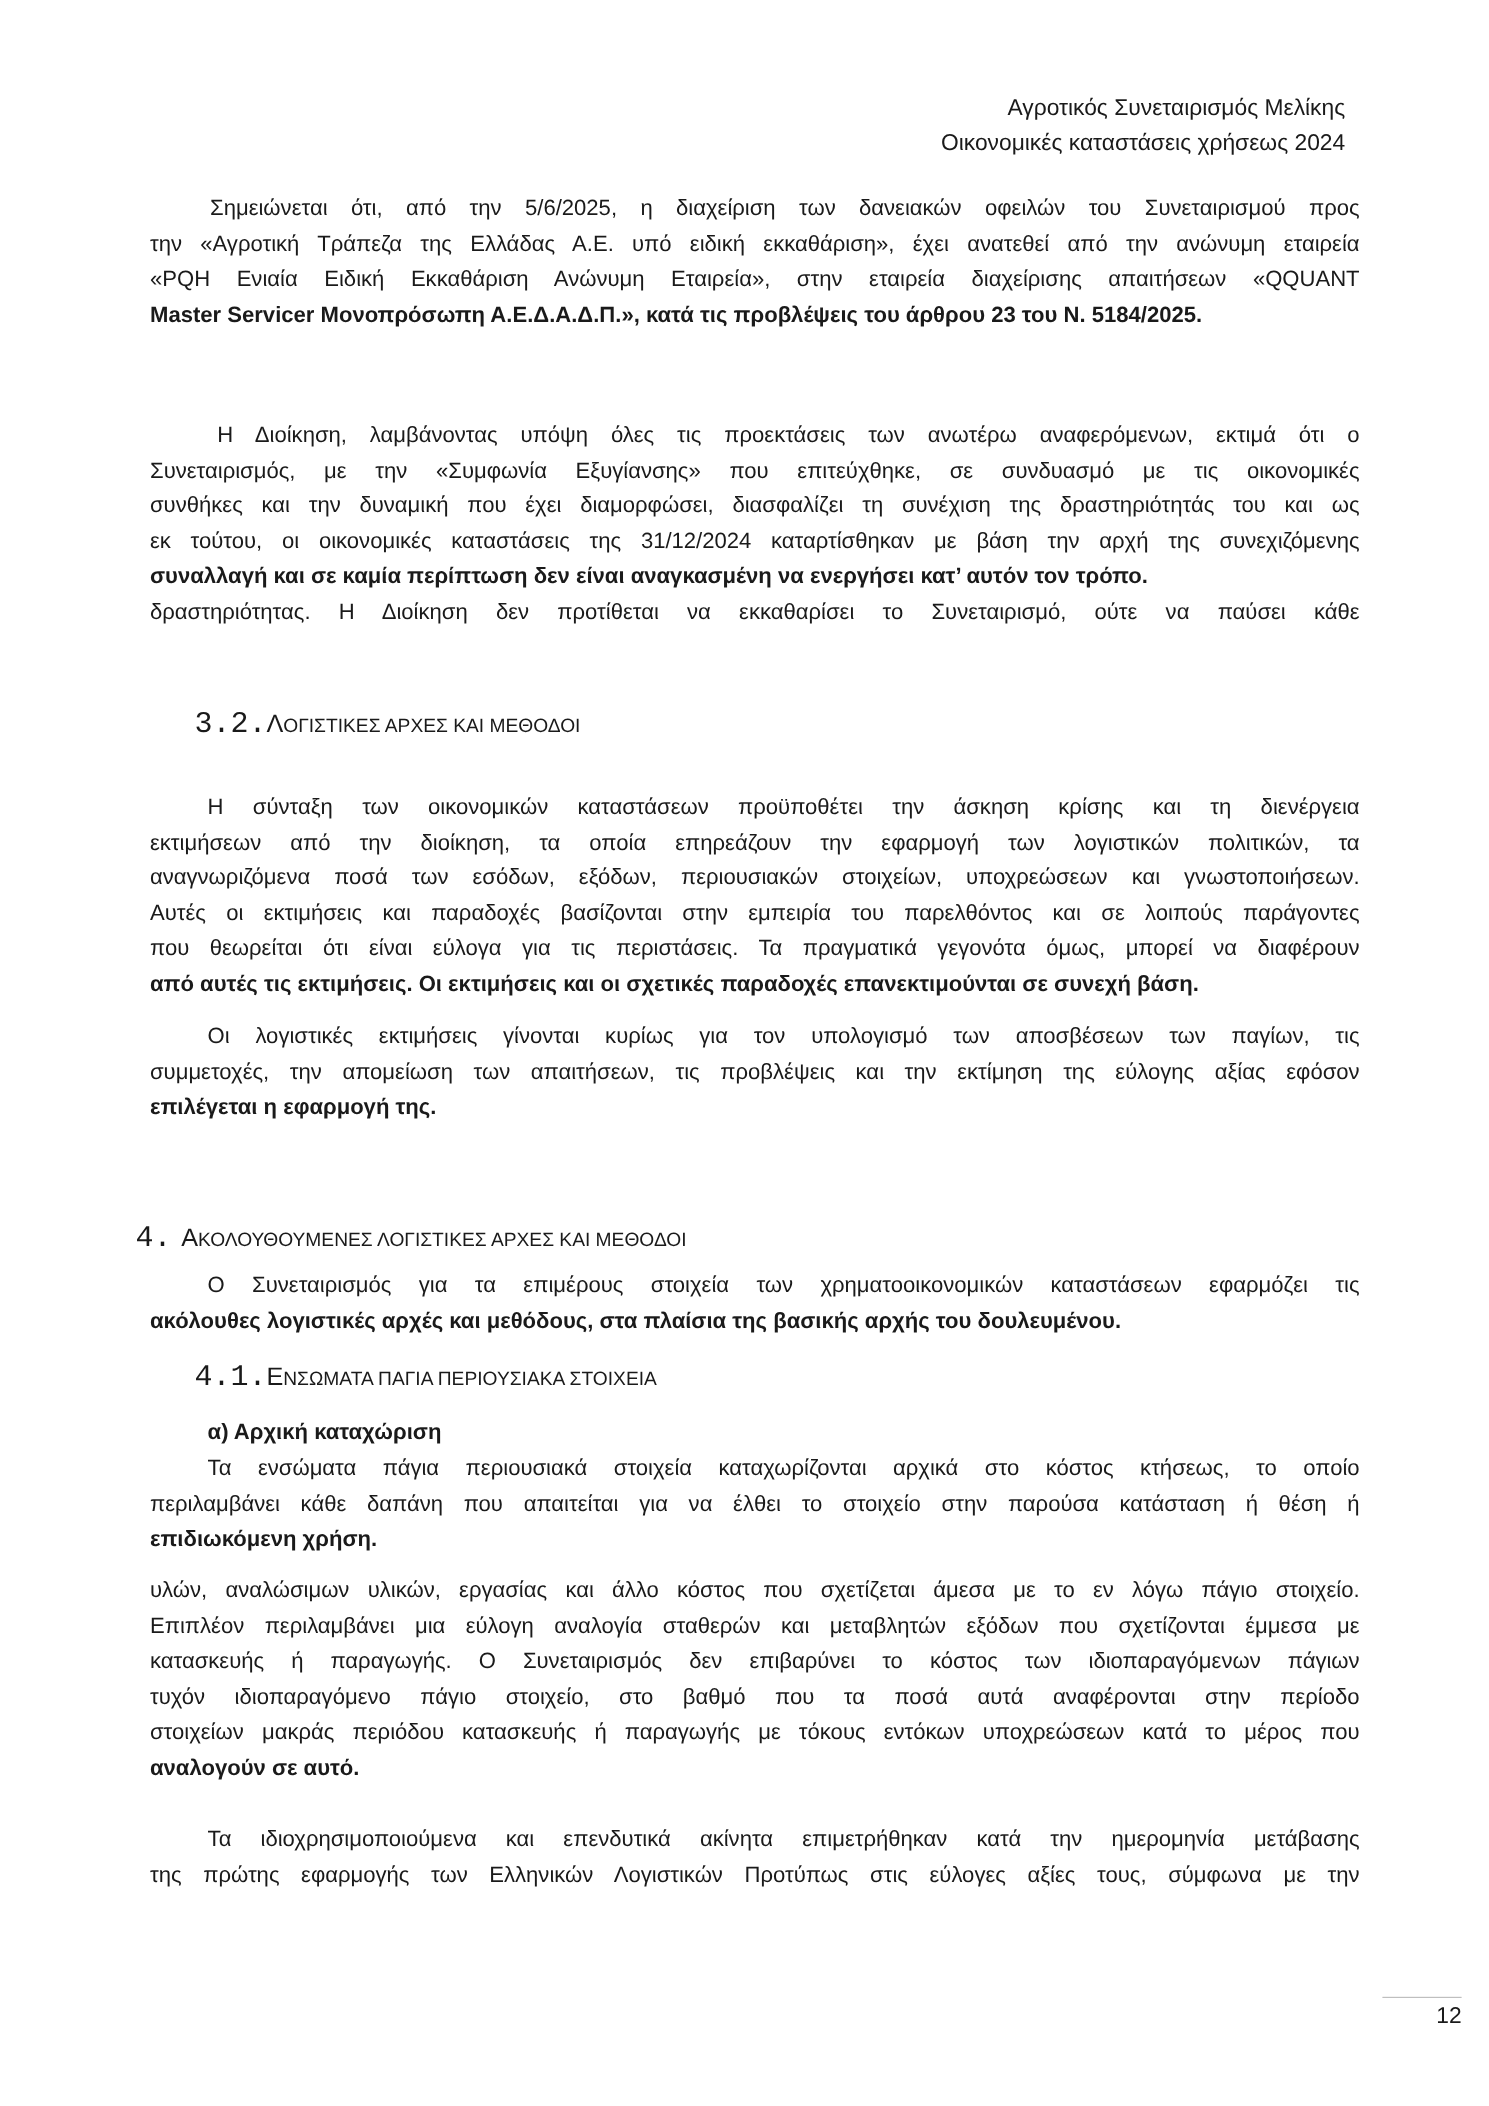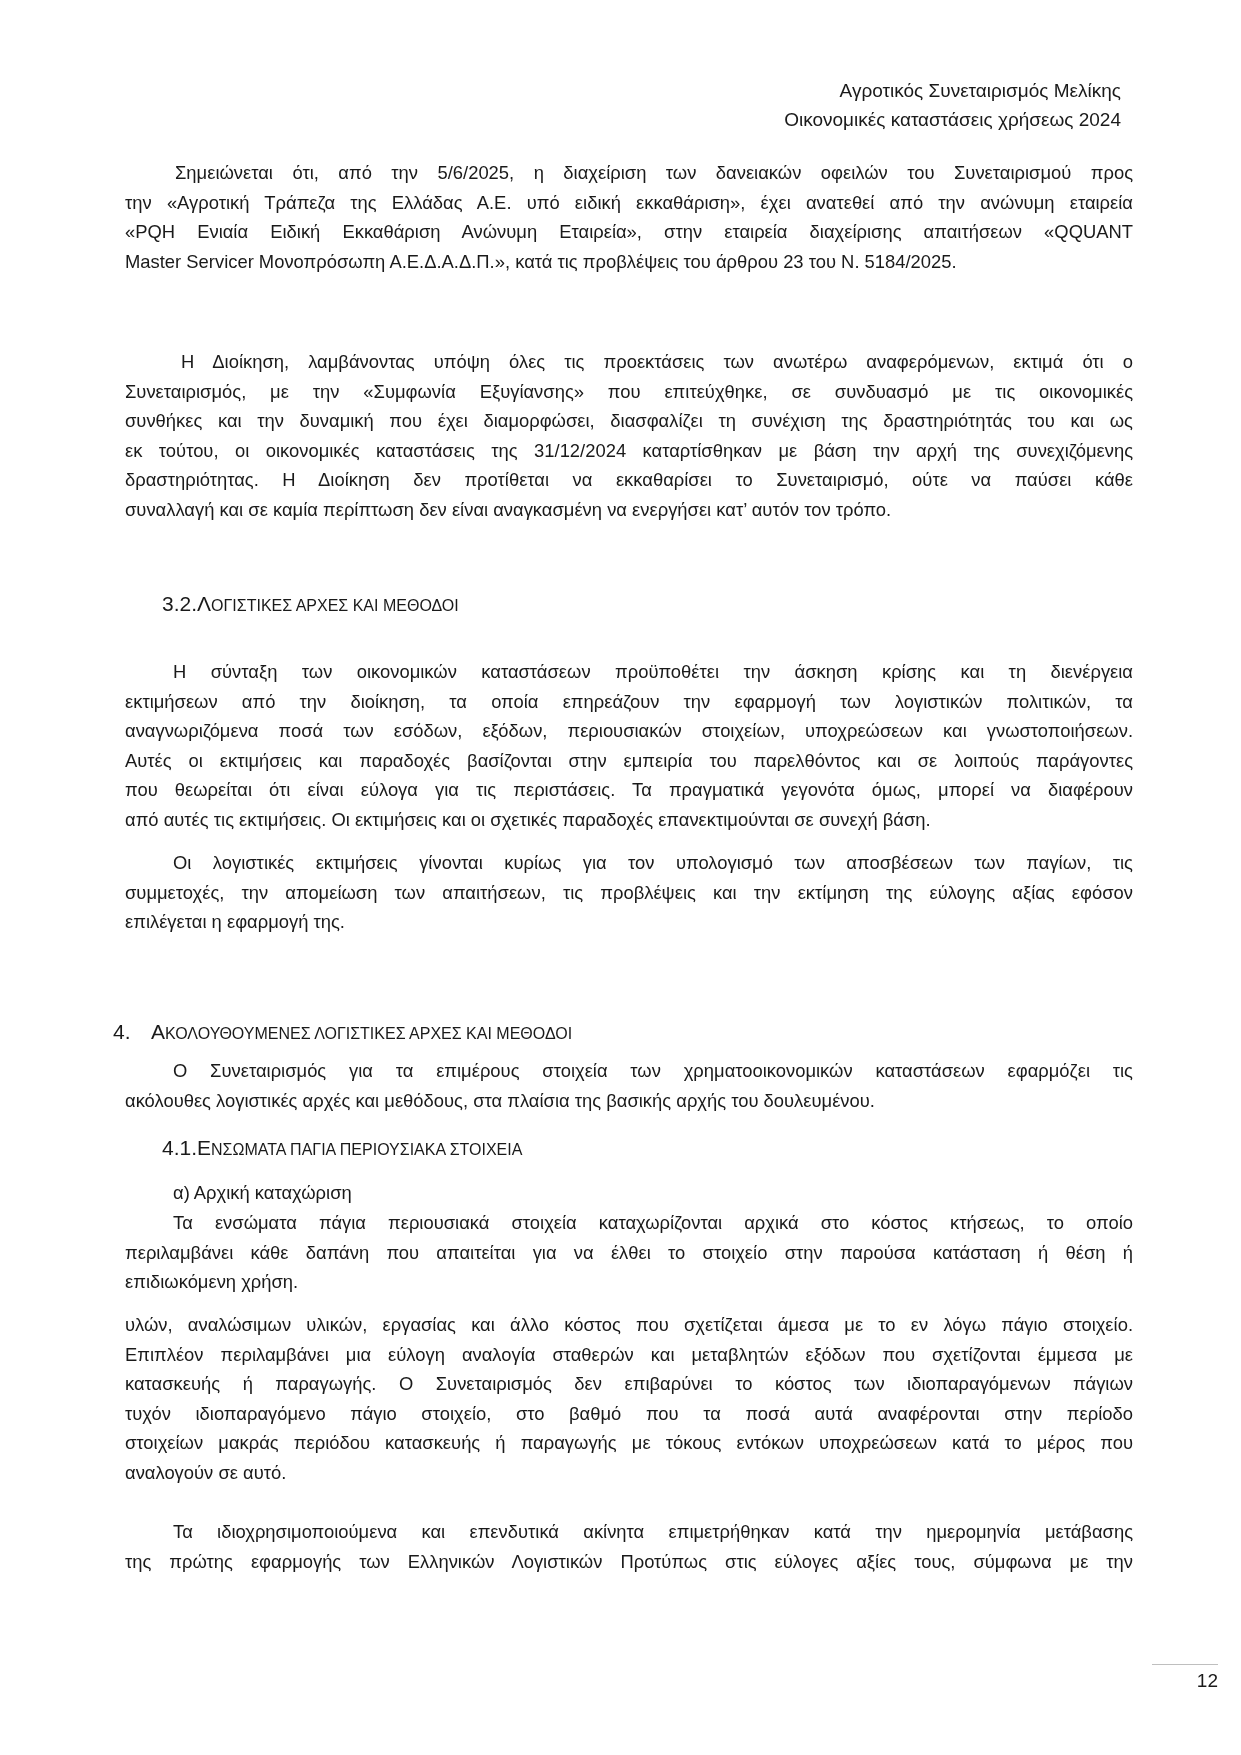--- a/index.html
+++ b/index.html
@@ -4,24 +4,24 @@
   <style>
     html, body { margin: 0; padding: 0; background: #ffffff; }
     body { width: 1241px; height: 1755px; position: relative; overflow: hidden;
       font-family: "Liberation Sans", "DejaVu Sans", sans-serif; color: #1a1a1a; }
     .page { position: absolute; left: 0; top: 0; width: 1241px; height: 1755px; }
     .header { position: absolute; right: 120px; top: 76px; text-align: right;
       font-size: 19px; line-height: 29px; }
     .para { position: absolute; left: 113px; width: 1008px; font-size: 18.4px;
       line-height: 29.6px; text-align: justify; margin: 12px; }
     .para .line { display: block; text-align: justify; text-align-last: justify; white-space: nowrap; }
-    .para .line.last { text-align-last: left; }
+    .para .line.last { text-align-last: left; font-weight: bold; }
     .indent { padding-left: 48px; }
     .heading { position: absolute; font-size: 19px; line-height: 28px; margin: 0; font-weight: normal; }
-    .heading .num { font-size: 21px; }
+    .heading .num { font-size: 25px; font-family: Liberation Mono, monospace; }
     .heading .first { font-size: 21px; }
     .heading .rest { font-size: 16px; letter-spacing: 0px; }
     .footer-rule { position: absolute; left: 1152px; top: 1664px; width: 66px; height: 0;
       border-top: 1px solid #bfbfbf; }
     .page-num { position: absolute; left: 1152px; width: 66px; top: 1670px; text-align: right;
       font-size: 19px; }
   </style>
 </head>
 <body>
 
@@ -37,22 +37,22 @@
     <span class="line">την «Αγροτική Τράπεζα της Ελλάδας Α.Ε. υπό ειδική εκκαθάριση», έχει ανατεθεί από την ανώνυμη εταιρεία</span>
     <span class="line">«PQH Ενιαία Ειδική Εκκαθάριση Ανώνυμη Εταιρεία», στην εταιρεία διαχείρισης απαιτήσεων «QQUANT</span>
     <span class="line last">Master Servicer Μονοπρόσωπη Α.Ε.Δ.Α.Δ.Π.», κατά τις προβλέψεις του άρθρου 23 του Ν. 5184/2025.</span>
   </div>
 
   <div class="para" style="top:335px;">
     <span class="line" style="padding-left:56px;">Η  Διοίκηση, λαμβάνοντας υπόψη όλες τις προεκτάσεις των ανωτέρω αναφερόμενων, εκτιμά ότι ο</span>
     <span class="line">Συνεταιρισμός, με την «Συμφωνία Εξυγίανσης» που επιτεύχθηκε, σε συνδυασμό με τις οικονομικές</span>
     <span class="line">συνθήκες και την δυναμική που έχει διαμορφώσει, διασφαλίζει τη συνέχιση της δραστηριότητάς του και ως</span>
     <span class="line">εκ τούτου, οι οικονομικές καταστάσεις της 31/12/2024 καταρτίσθηκαν με βάση την αρχή της συνεχιζόμενης</span>
+    <span class="line last">συναλλαγή και σε καμία περίπτωση δεν είναι αναγκασμένη να ενεργήσει κατ’ αυτόν τον τρόπο.</span>
     <span class="line">δραστηριότητας. Η Διοίκηση δεν προτίθεται να εκκαθαρίσει το Συνεταιρισμό, ούτε να παύσει κάθε</span>
-    <span class="line last">συναλλαγή και σε καμία περίπτωση δεν είναι αναγκασμένη να ενεργήσει κατ’ αυτόν τον τρόπο.</span>
   </div>
 
   <h2 class="heading" style="left:162px; top:590px;">
     <span class="num">3.2.</span><span class="first">Λ</span><span class="rest">ΟΓΙΣΤΙΚΕΣ ΑΡΧΕΣ ΚΑΙ ΜΕΘΟΔΟΙ</span>
   </h2>
 
   <div class="para" style="top:645px;">
     <span class="line indent">Η σύνταξη των οικονομικών καταστάσεων προϋποθέτει την άσκηση κρίσης και τη διενέργεια</span>
     <span class="line">εκτιμήσεων από την διοίκηση, τα οποία επηρεάζουν την εφαρμογή των λογιστικών πολιτικών, τα</span>
     <span class="line">αναγνωριζόμενα ποσά των εσόδων, εξόδων, περιουσιακών στοιχείων, υποχρεώσεων και γνωστοποιήσεων.</span>

